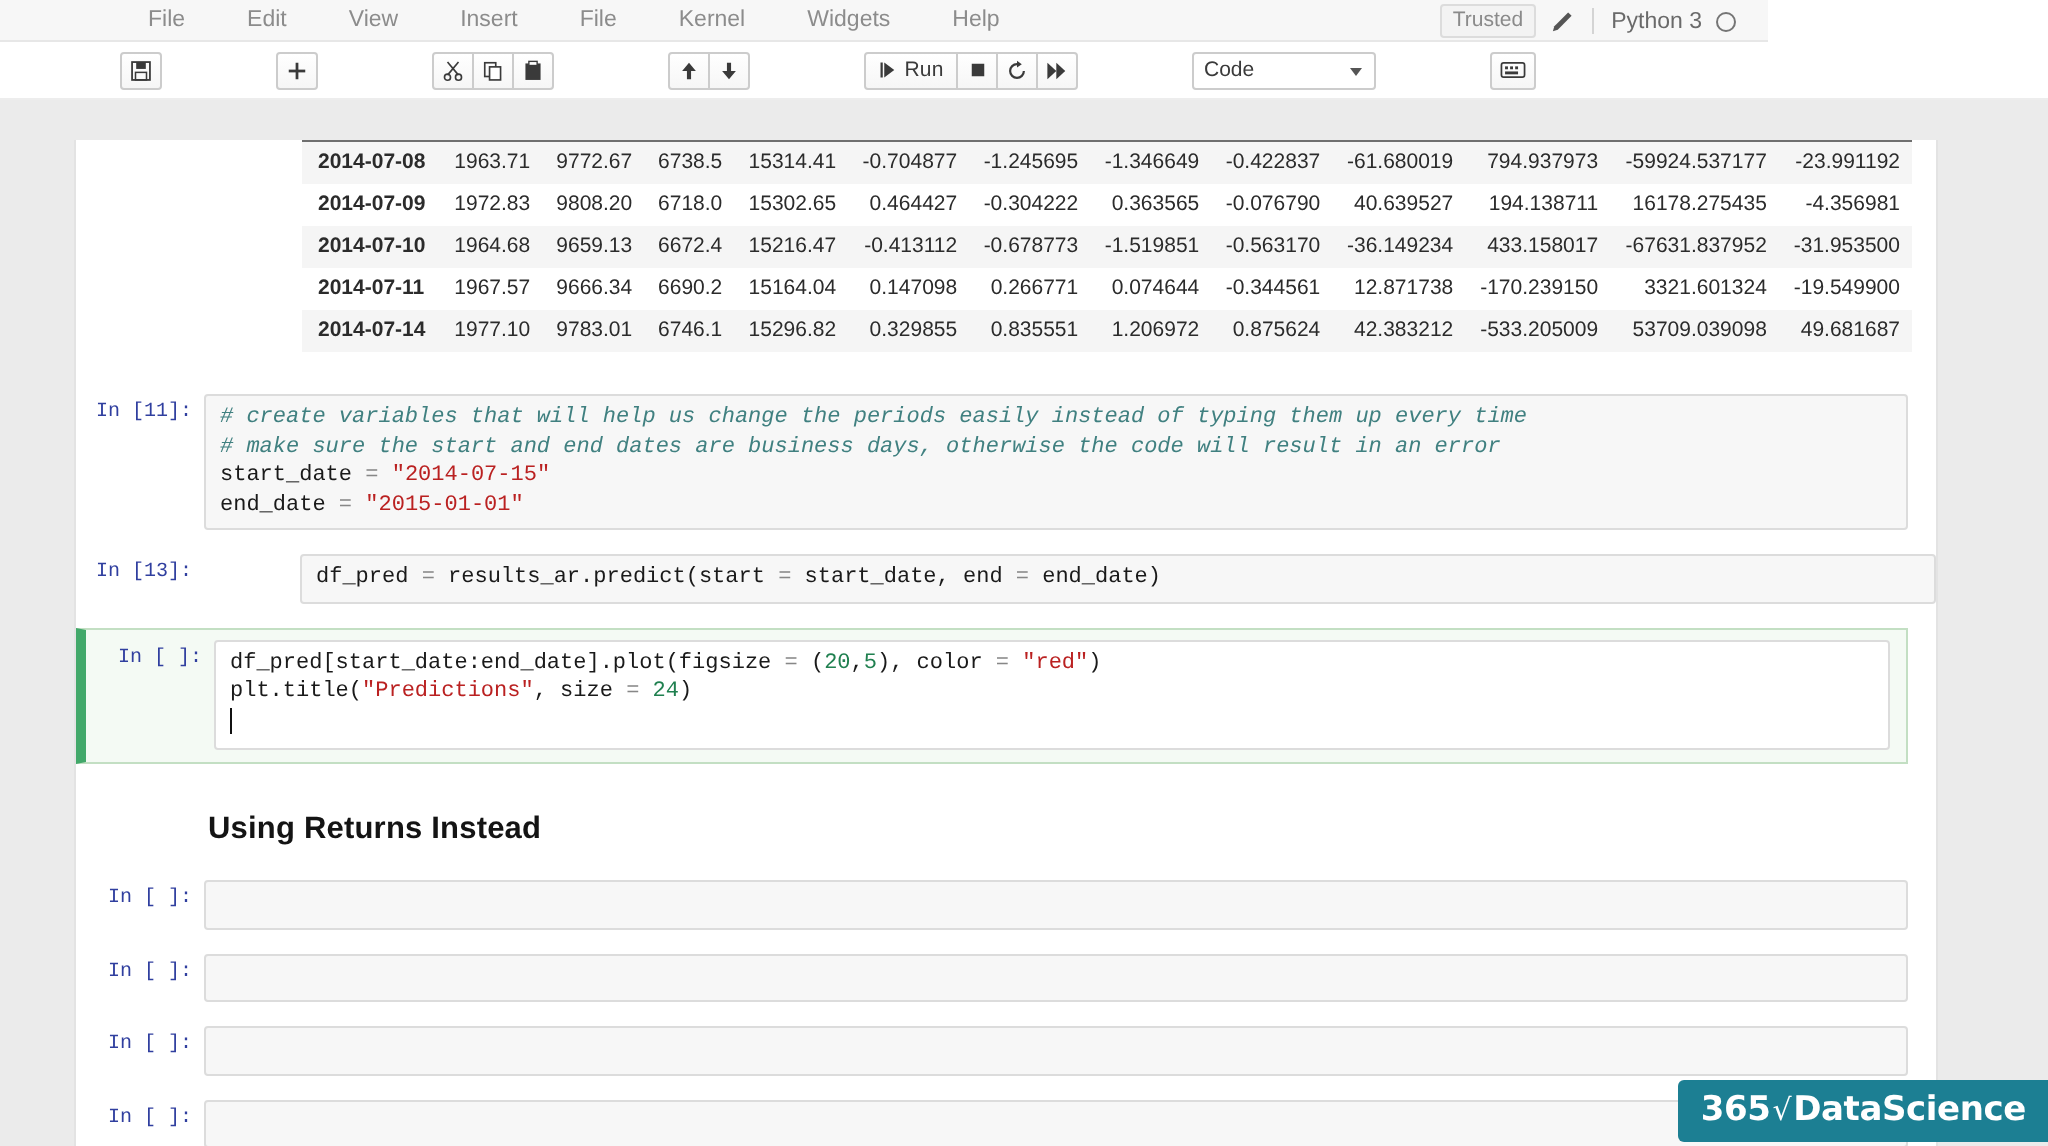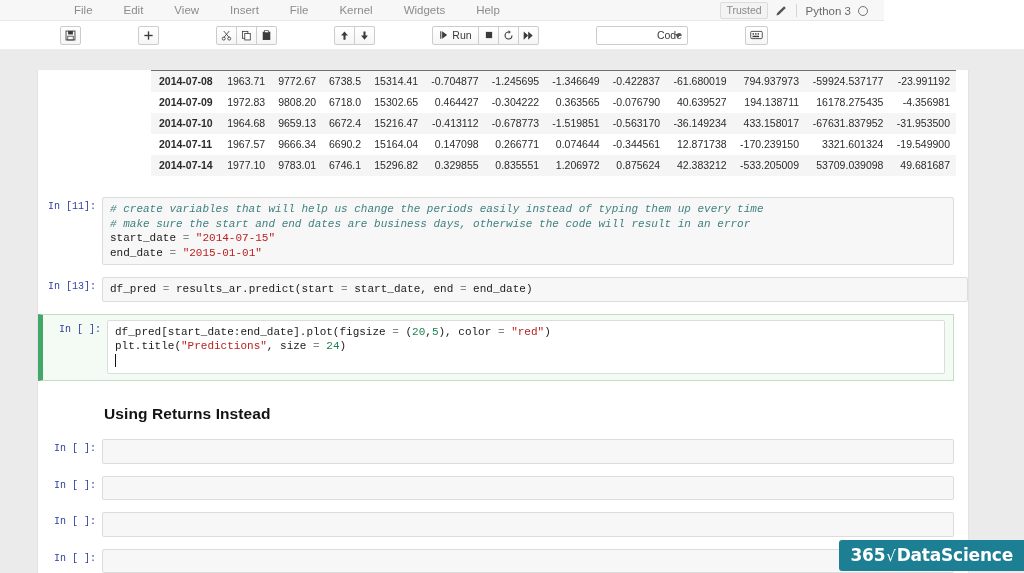--- a/index.html
+++ b/index.html
@@ -116,21 +116,20 @@
     background: #ffffff;
     border-radius: 2px;
     font-size: 10.5px;
     color: #3a3a3a;
     display: flex;
     align-items: center;
     padding: 0 5px;
     position: relative;
     margin-right: 9px;
     cursor: pointer;
-    justify-content: flex-end;
   }
   .celltype-caret {
     position: absolute;
     right: 6px; top: 7px;
     width: 0; height: 0;
     border-left: 3px solid transparent;
     border-right: 3px solid transparent;
     border-top: 4px solid #555;
   }
 
@@ -505,21 +504,21 @@
     </div>
 
     <div class="cell" style="margin-top:127px; padding-right:14px;">
       <div class="prompt">In [11]:</div>
       <div class="input-box"><span class="cm-comment"># create variables that will help us change the periods easily instead of typing them up every time</span>
 <span class="cm-comment"># make sure the start and end dates are business days, otherwise the code will result in an error</span>
 <span class="cm-plain">start_date</span><span class="cm-op"> </span><span class="cm-op">=</span><span> </span><span class="cm-string">"2014-07-15"</span>
 <span class="cm-plain">end_date</span><span class="cm-op"> </span><span class="cm-op">=</span><span> </span><span class="cm-string">"2015-01-01"</span></div>
     </div>
 
-    <div class="cell" style="margin-top:12px; ">
+    <div class="cell" style="margin-top:12px; gap:48px;">
       <div class="prompt">In [13]:</div>
       <div class="input-box"><span class="cm-plain">df_pred </span><span class="cm-op">=</span><span class="cm-plain"> results_ar.predict(start </span><span class="cm-op">=</span><span class="cm-plain"> start_date, end </span><span class="cm-op">=</span><span class="cm-plain"> end_date)</span></div>
     </div>
 
     <div class="cell cell-selected" style="margin-top:12px; margin-right:14px;">
       <div class="prompt">In [ ]:</div>
       <div class="input-box"><span class="cm-plain">df_pred[start_date:end_date].plot(figsize </span><span class="cm-op">=</span><span class="cm-plain"> (</span><span class="cm-num">20</span><span class="cm-plain">,</span><span class="cm-num">5</span><span class="cm-plain">), color </span><span class="cm-op">=</span><span class="cm-plain"> </span><span class="cm-string">"red"</span><span class="cm-plain">)</span>
 <span class="cm-plain">plt.title(</span><span class="cm-string">"Predictions"</span><span class="cm-plain">, size </span><span class="cm-op">=</span><span class="cm-plain"> </span><span class="cm-num">24</span><span class="cm-plain">)</span>
 <span class="caret"></span></div>
     </div>

